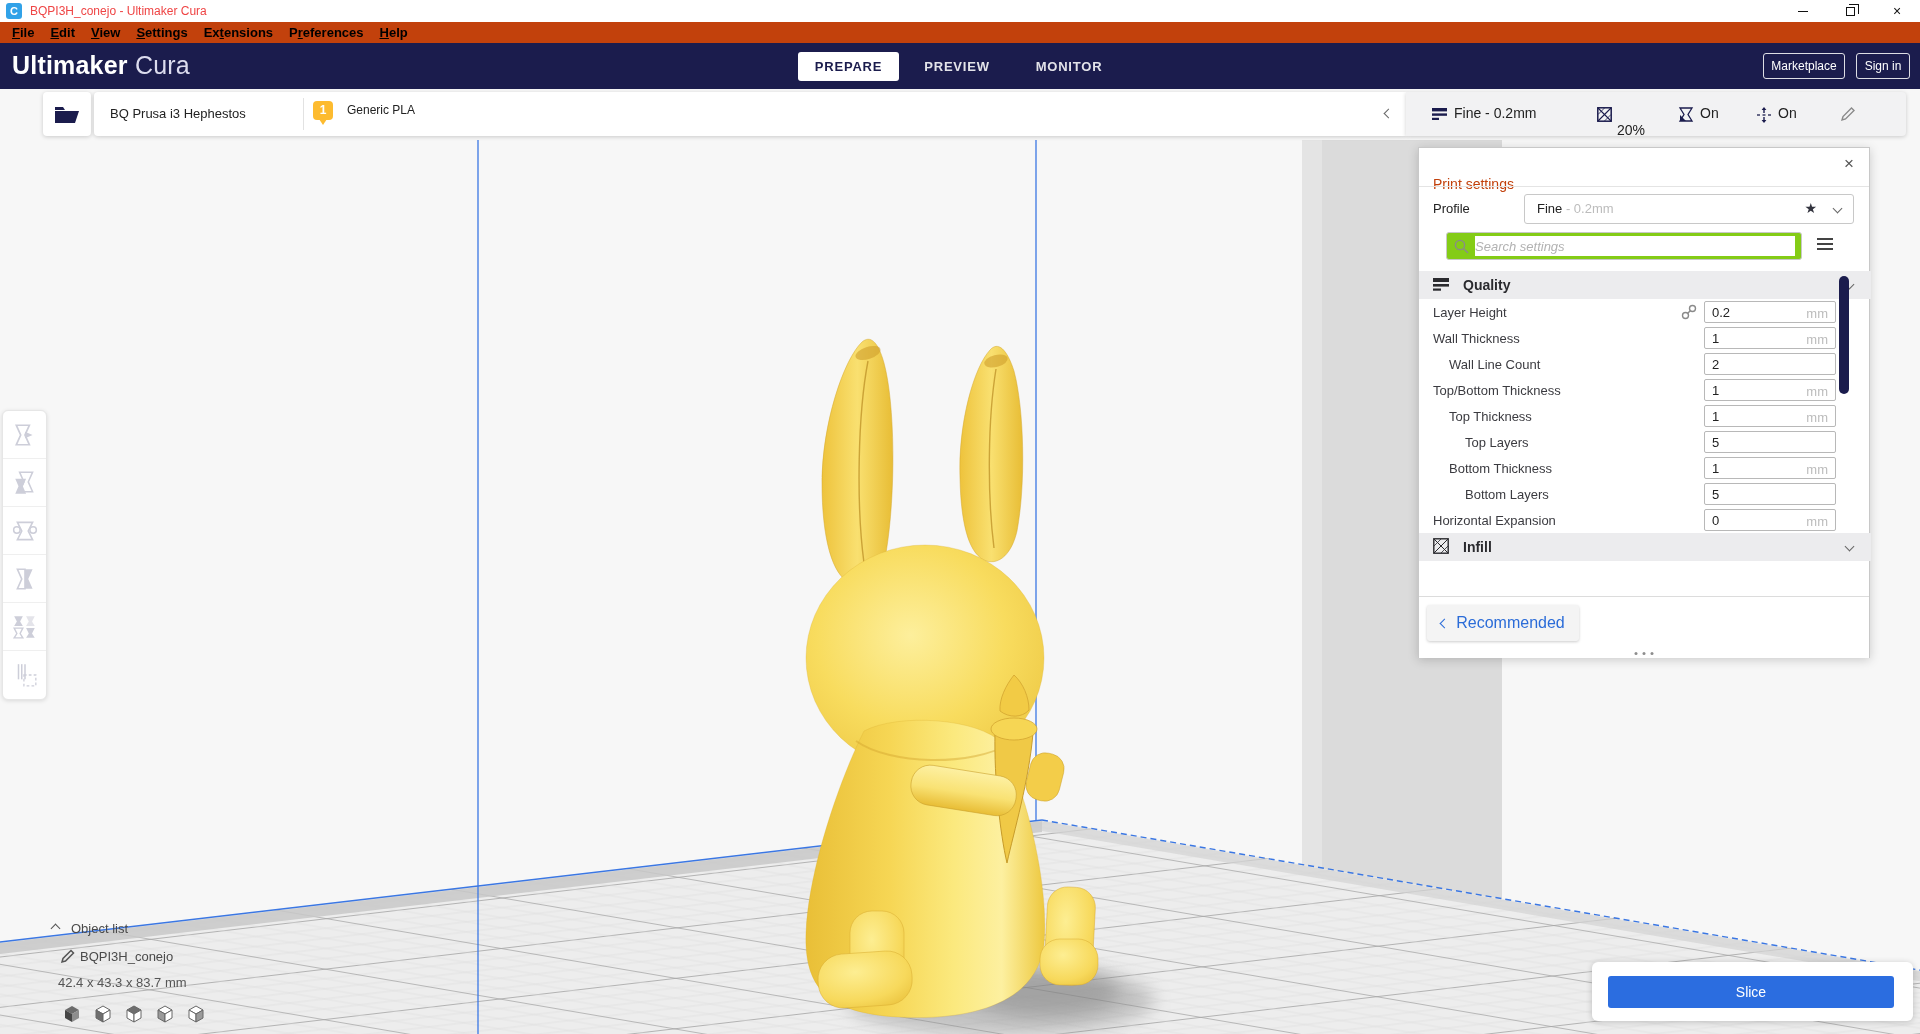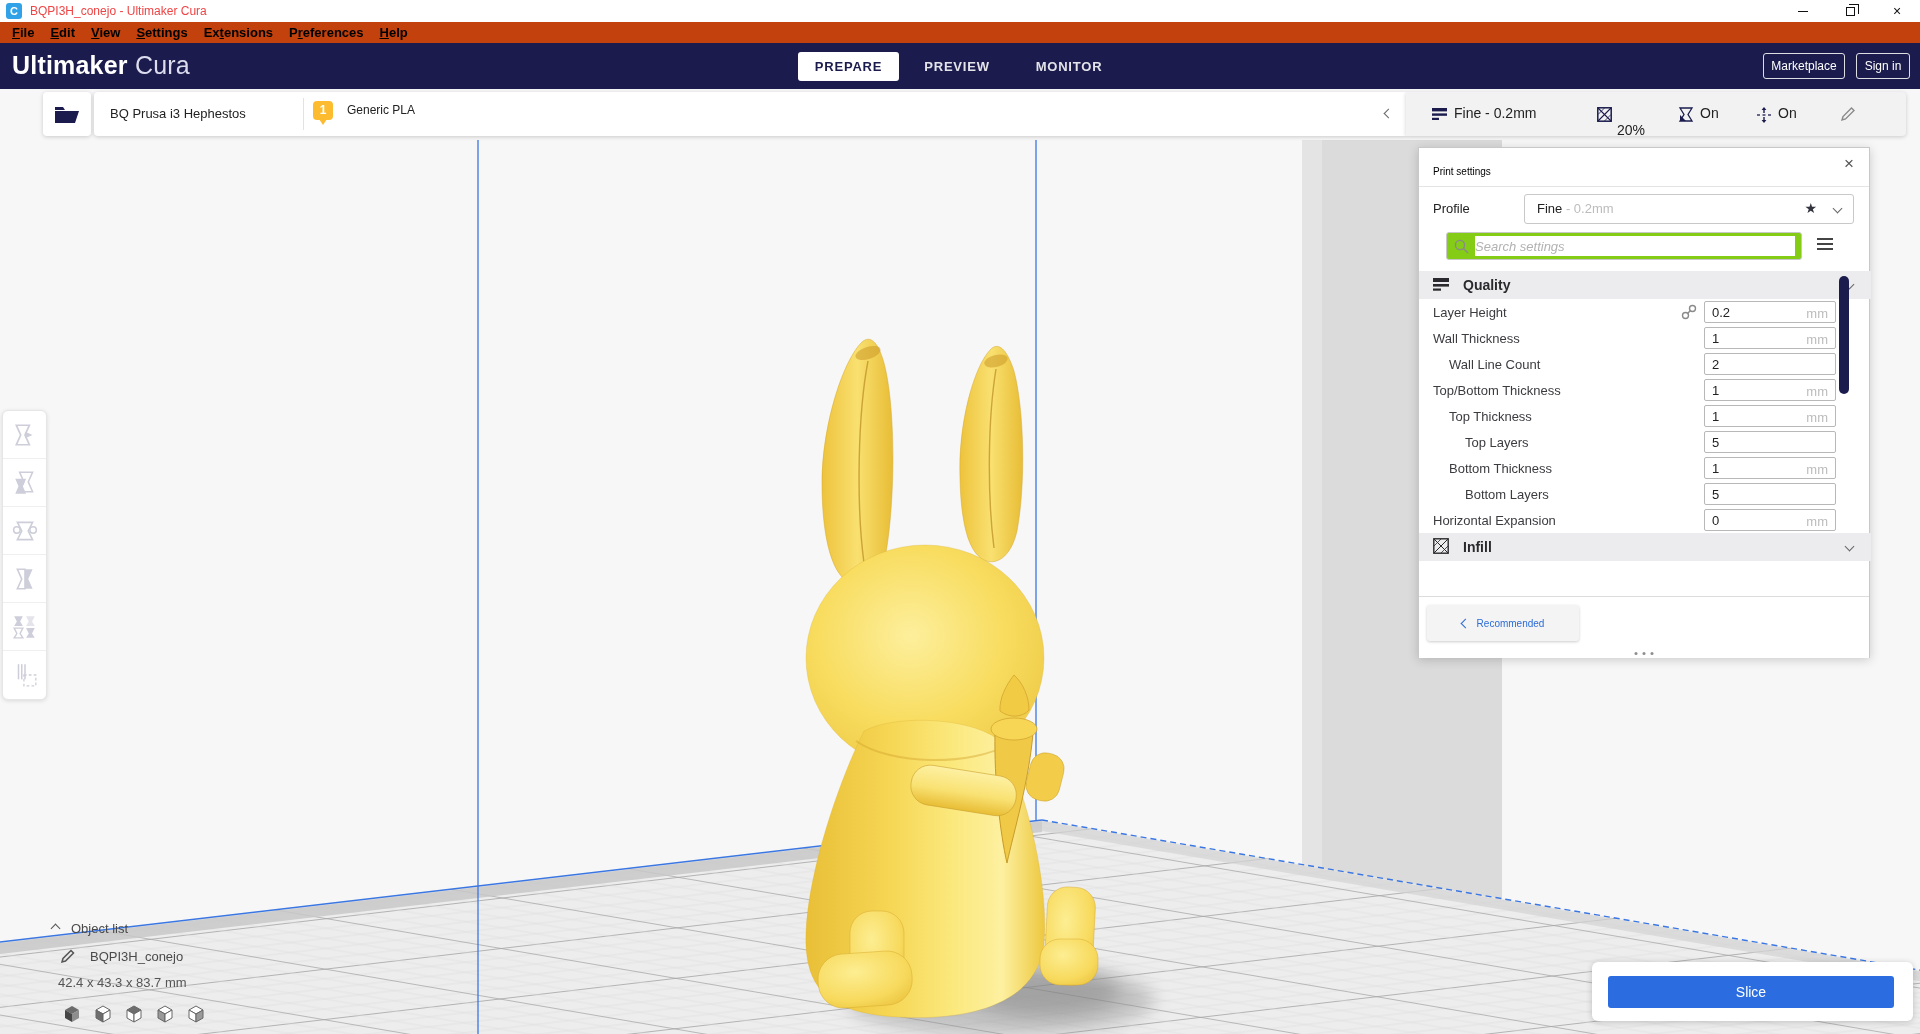--- a/index.html
+++ b/index.html
@@ -48,21 +48,21 @@
   .chev { display:inline-block; width:7px; height:7px; border-right:1.6px solid #666; border-bottom:1.6px solid #666; }
   .chev.left { transform:rotate(135deg); } .chev.down { transform:rotate(45deg); } .chev.up { transform:rotate(-135deg); }
   .cfg-collapse { position:absolute; left:1291px; top:18px; }
 
   .summarybar { position:absolute; left:1406px; top:92px; width:500px; height:44px; background:#f2f2f3; border-radius:0 4px 4px 0; box-shadow:0 1px 4px rgba(0,0,0,.18); }
   .summarybar .txt { position:absolute; top:13px; font-size:14px; color:#222; }
   .sm-ico { position:absolute; top:15px; }
 
   
   .panel { position:absolute; left:1418px; top:147px; width:452px; height:511px; background:#fff; border:1px solid #c8c8c8; box-shadow:0 2px 10px rgba(0,0,0,.18); }
-  .panel-title { position:absolute; left:14px; top:18px; font-size:10px; color:#000000; }
+  .panel-title { position:absolute; left:14px; top:28px; font-size:14px; color:#c2410c; }
   .panel-close { position:absolute; right:10px; top:6px; width:20px; height:20px; font-size:17px; color:#555; text-align:center; line-height:20px; }
   .panel-hdr-line { position:absolute; left:0; top:38px; width:100%; height:1px; background:#e4e4e4; }
   .profile-label { position:absolute; left:14px; top:53px; font-size:13px; color:#222; }
   .profile-dd { position:absolute; left:105px; top:46px; width:330px; height:30px; border:1px solid #c8c8c8; border-radius:3px; background:#fff; }
   .profile-dd .val { position:absolute; left:12px; top:6px; font-size:13px; color:#222; }
   .profile-dd .suffix { color:#bcbcbc; }
   .profile-dd .star { position:absolute; right:36px; top:5px; font-size:14px; color:#33343f; }
   .profile-dd .chev { position:absolute; right:12px; top:10px; }
   .searchbox { position:absolute; left:27px; top:84px; width:356px; height:28px; border:1px solid #c8c8c8; border-radius:3px; background:#84cc16; }
   .searchbox input { position:absolute; left:28px; top:3px; width:320px; height:20px; border:none; outline:none; font-size:13px; color:#333; font-family:"Liberation Sans",sans-serif; }
@@ -79,33 +79,33 @@
   .srow { position:relative; height:26px; }
   .slabel { position:absolute; top:6px; font-size:13px; color:#3b3b40; left:14px; }
   .ind1 { left:30px; } .ind2 { left:46px; }
   .sinput { position:absolute; right:35px; top:2px; width:132px; height:22px; border:1px solid #b8b8b8; border-radius:2px; background:#fff; }
   .sinput input { position:absolute; left:7px; top:2px; width:85px; height:16px; border:none; outline:none; font-size:13px; color:#222; background:transparent; font-family:"Liberation Sans",sans-serif; }
   .sinput .unit { position:absolute; right:7px; top:4px; font-size:13px; color:#bcbcbc; }
   .link-ico { position:absolute; right:174px; top:5px; }
   .vscroll { position:absolute; right:20px; top:128px; width:10px; height:118px; background:#1b1c4d; border-radius:5px; }
 
   .panel-footer { position:absolute; left:0; top:448px; width:100%; height:62px; border-top:1px solid #dcdcdc; background:#fff; }
-  .rec-btn { position:absolute; left:8px; top:8px; width:152px; height:36px; background:#f4f4f4; border-radius:3px; box-shadow:0 1px 3px rgba(0,0,0,.2); display:flex; align-items:center; justify-content:center; gap:8px; font-size:10px; color:#2b6cd8; }
+  .rec-btn { position:absolute; left:8px; top:8px; width:152px; height:36px; background:#f4f4f4; border-radius:3px; box-shadow:0 1px 3px rgba(0,0,0,.2); display:flex; align-items:center; justify-content:center; gap:8px; font-size:16px; color:#2b6cd8; }
   .rec-btn .chev { border-color:#2b6cd8; }
   .drag-dots { position:absolute; left:50%; bottom:3px; transform:translateX(-50%); display:flex; gap:5px; }
   .drag-dots i { width:3px; height:3px; border-radius:50%; background:#8d8d8d; }
 
   
   .tools { position:absolute; left:2px; top:410px; width:45px; background:#fff; border:1px solid #e6e6e6; border-radius:6px; box-shadow:0 1px 4px rgba(0,0,0,.12); }
   .tool { width:43px; height:48px; display:flex; align-items:center; justify-content:center; border-bottom:1px solid #efefef; }
   .tool:last-child { border-bottom:none; }
 
   
   .objlist-hdr { position:absolute; left:52px; top:921px; display:flex; align-items:center; gap:12px; font-size:13px; color:#4a4a4a; }
-  .objlist-row { position:absolute; left:60px; top:948px; display:flex; align-items:center; gap:14px; font-size:13px; color:#4a4a4a; }
+  .objlist-row { position:absolute; left:60px; top:948px; display:flex; align-items:center; gap:4px; font-size:13px; color:#4a4a4a; }
   .dims { position:absolute; left:58px; top:975px; font-size:13px; color:#555; }
   .viewcubes { position:absolute; left:62px; top:1004px; display:flex; gap:12px; }
   .vcube { width:19px; height:19px; display:flex; align-items:center; justify-content:center; }
 
   
   .slice-card { position:absolute; left:1592px; top:962px; width:321px; height:59px; background:#fff; border-radius:6px; box-shadow:0 1px 6px rgba(0,0,0,.2); }
   .slice-btn { position:absolute; left:16px; top:14px; width:286px; height:32px; background:#2b6de0; border:none; border-radius:3px; color:#fff; font-size:14px; font-family:"Liberation Sans",sans-serif; }
 </style>
 </head>
 <body>

